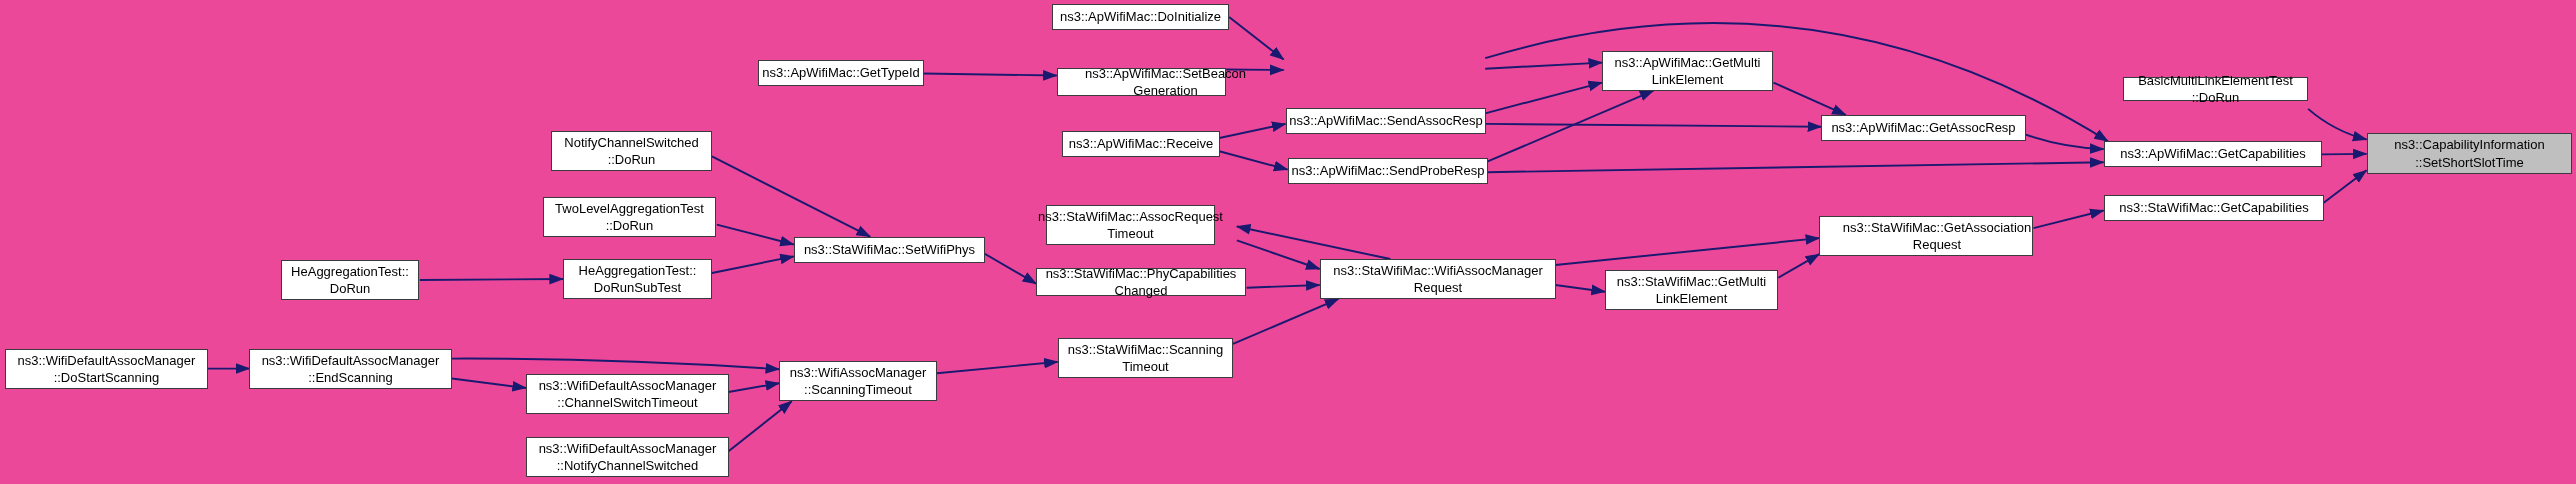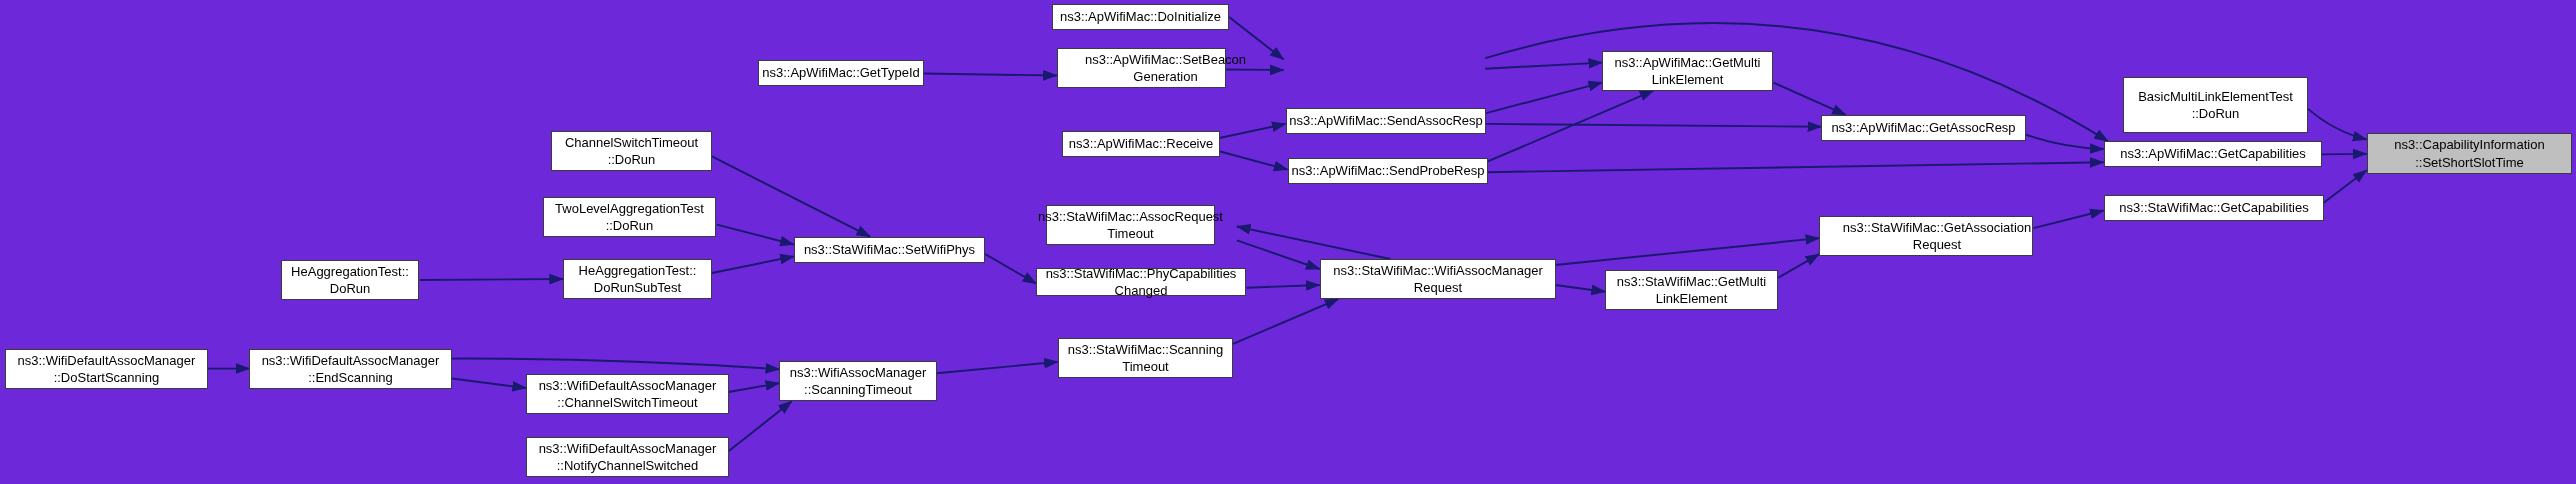--- a/index.html
+++ b/index.html
@@ -1,17 +1,17 @@
 <!DOCTYPE html>
 <html><head>
 <meta charset="utf-8">
 <style>
   html,body { margin:0; padding:0; background:#ffffff; }
   #canvas {
-    position:relative; width:2576px; height:484px; background:#6d28d9;
+    position:relative; width:2576px; height:484px; background:#ec4899;
     font-family:"Liberation Sans", sans-serif; overflow:hidden;
   }
   #edges { position:absolute; left:0; top:0; width:2576px; height:484px; }
   .node {
     position:absolute; box-sizing:border-box; background:#ffffff;
     border:1.5px solid #3a3b3f; color:#000000;
     display:flex; flex-direction:column; align-items:center; justify-content:center;
     font-size:13px; line-height:1.32; text-align:center; white-space:nowrap;
     cursor:pointer; z-index:2;
   }
@@ -63,41 +63,41 @@
       <path d="M748,402.45 L800,393.55" fill="none" stroke="#191970" stroke-width="2" marker-end="url(#arrow)"></path>
       <path d="M748,463.35 L812.96,412" fill="none" stroke="#191970" stroke-width="2" marker-end="url(#arrow)"></path>
       <path d="M962,383.3 L1086,371.6" fill="none" stroke="#191970" stroke-width="2" marker-end="url(#arrow)"></path>
     </svg>
 <div class="node" style="left: 1052px; top: 3.9px; width: 177px; height: 26px;">
       <div class="nl">ns3::ApWifiMac::DoInitialize</div>
     </div>
     <div class="node" style="left: 758px; top: 60px; width: 166px; height: 26px;">
       <div class="nl">ns3::ApWifiMac::GetTypeId</div>
     </div>
-    <div class="node" style="left: 1057px; top: 48px; width: 169px; height: 40px; padding-left: 48px;">
+    <div class="node" style="left: 1057px; top: 68px; width: 169px; height: 28px; padding-left: 48px;">
       <div class="nl">ns3::ApWifiMac::SetBeacon</div>
       <div class="nl">Generation</div>
     </div>
     <div class="node" style="left: 1602px; top: 51px; width: 171px; height: 40px;">
       <div class="nl">ns3::ApWifiMac::GetMulti</div>
       <div class="nl">LinkElement</div>
     </div>
     <div class="node" style="left: 1062px; top: 131px; width: 158px; height: 26px;">
       <div class="nl">ns3::ApWifiMac::Receive</div>
     </div>
     <div class="node" style="left: 1286px; top: 108px; width: 200px; height: 26px;">
       <div class="nl">ns3::ApWifiMac::SendAssocResp</div>
     </div>
     <div class="node" style="left: 1288px; top: 158px; width: 200px; height: 26px;">
       <div class="nl">ns3::ApWifiMac::SendProbeResp</div>
     </div>
     <div class="node" style="left: 1821px; top: 115px; width: 205px; height: 26px;">
       <div class="nl">ns3::ApWifiMac::GetAssocResp</div>
     </div>
-    <div class="node" style="left: 2123px; top: 77px; width: 185px; height: 56px;">
+    <div class="node" style="left: 2123px; top: 77px; width: 185px; height: 24px;">
       <div class="nl">BasicMultiLinkElementTest</div>
       <div class="nl">::DoRun</div>
     </div>
     <div class="node" style="left: 2104px; top: 141px; width: 218px; height: 26px;">
       <div class="nl">ns3::ApWifiMac::GetCapabilities</div>
     </div>
     <div class="node highlight" style="left: 2367px; top: 133px; width: 205px; height: 41px;">
       <div class="nl">ns3::CapabilityInformation</div>
       <div class="nl">::SetShortSlotTime</div>
     </div>
@@ -125,21 +125,21 @@
       <div class="nl">LinkElement</div>
     </div>
     <div class="node" style="left: 1058px; top: 338px; width: 175px; height: 40px;">
       <div class="nl">ns3::StaWifiMac::Scanning</div>
       <div class="nl">Timeout</div>
     </div>
     <div class="node" style="left: 794px; top: 237px; width: 191px; height: 26px;">
       <div class="nl">ns3::StaWifiMac::SetWifiPhys</div>
     </div>
     <div class="node" style="left: 551px; top: 131px; width: 161px; height: 40px;">
-      <div class="nl">ChannelSwitchTimeout</div>
+      <div class="nl">NotifyChannelSwitched</div>
       <div class="nl">::DoRun</div>
     </div>
     <div class="node" style="left: 543px; top: 197px; width: 173px; height: 40px;">
       <div class="nl">TwoLevelAggregationTest</div>
       <div class="nl">::DoRun</div>
     </div>
     <div class="node" style="left: 281px; top: 260px; width: 138px; height: 40px;">
       <div class="nl">HeAggregationTest::</div>
       <div class="nl">DoRun</div>
     </div>

